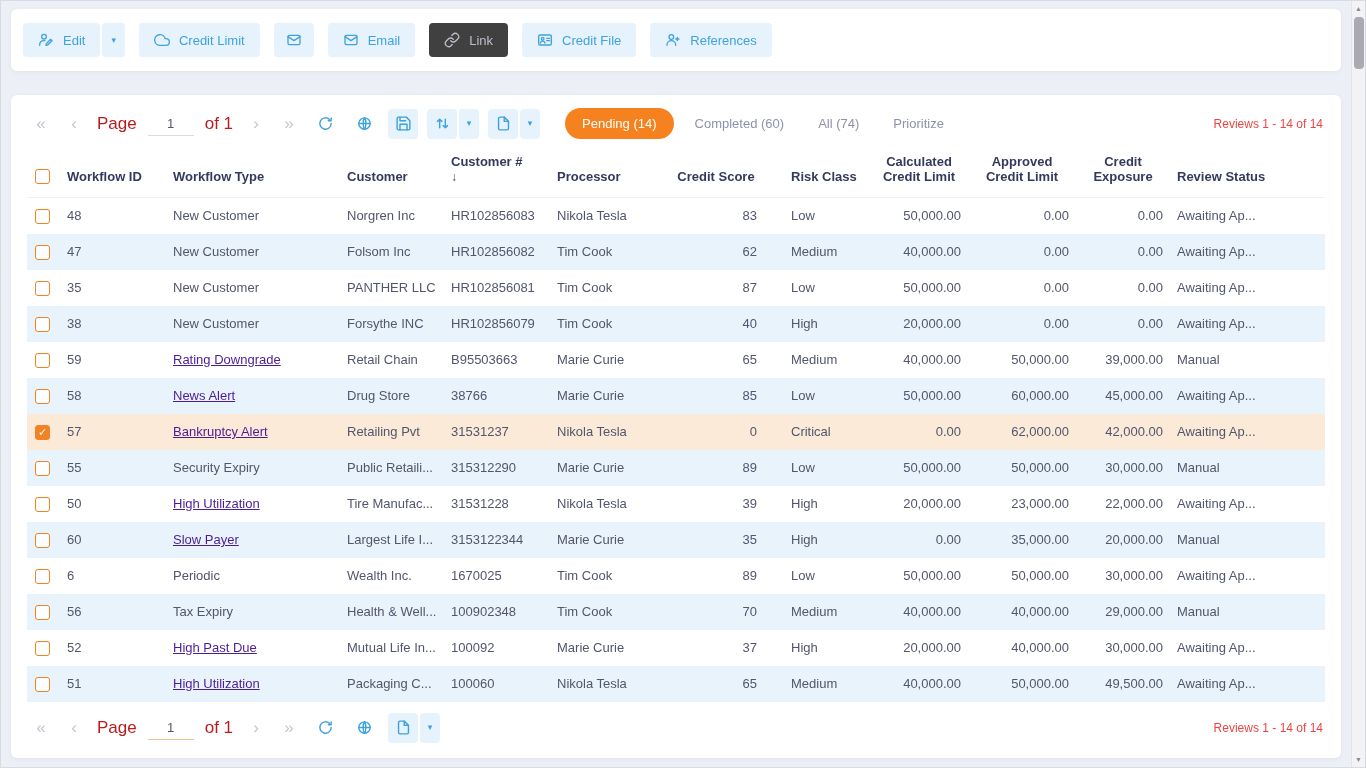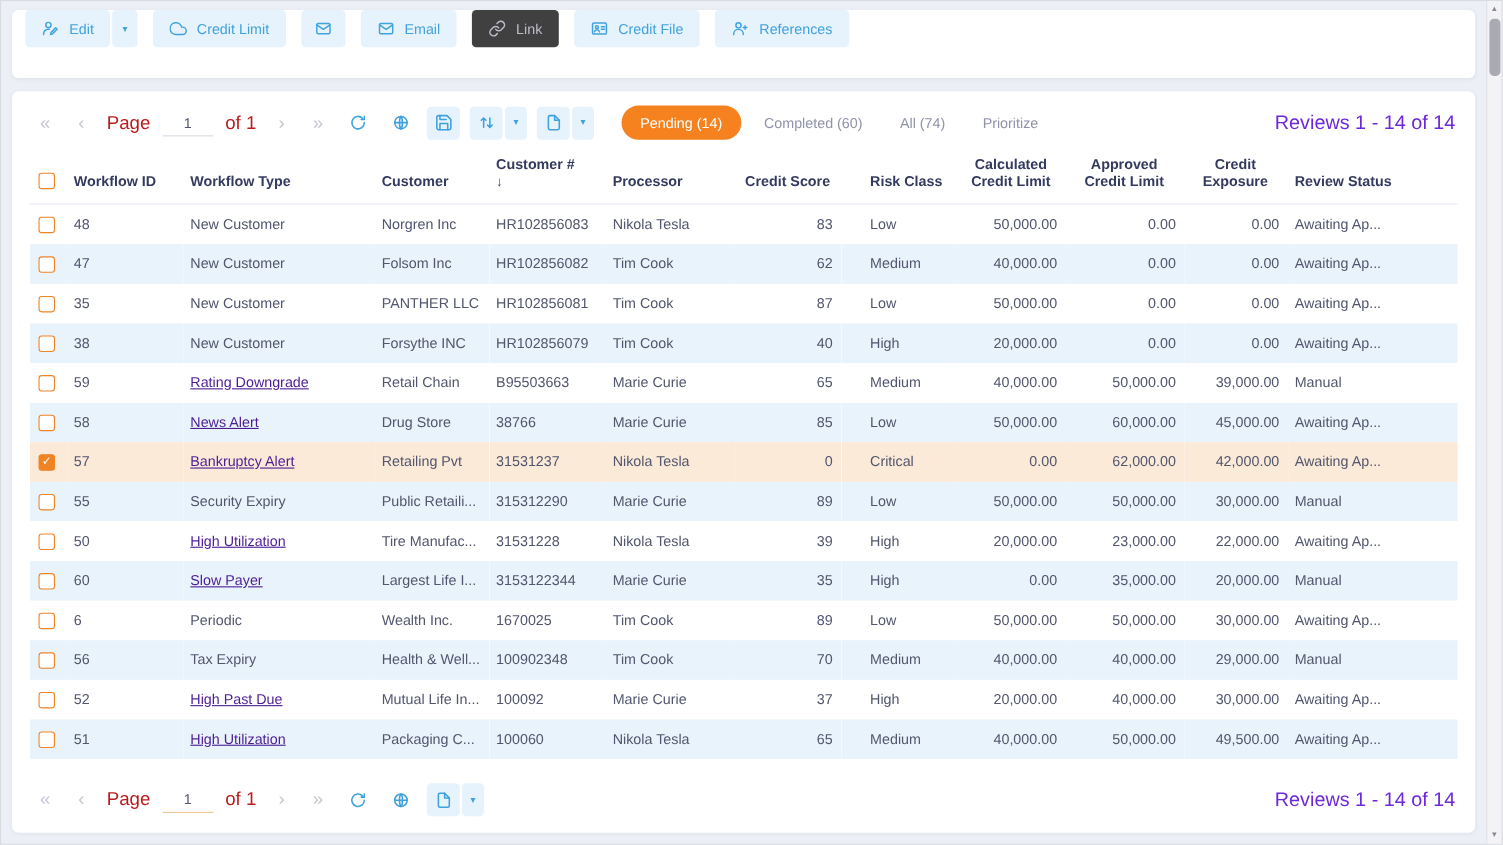--- a/index.html
+++ b/index.html
@@ -2,21 +2,21 @@
 <html><head>
 <meta charset="utf-8">
 <style>
 *{margin:0;padding:0;box-sizing:border-box}
 html,body{width:1366px;height:768px;overflow:hidden}
 body{font-family:"Liberation Sans","DejaVu Sans",sans-serif;background:#edeff6;border:1px solid #d9dbe3;position:relative;color:#52566e}
 button{font-family:inherit}
 .page{position:absolute;top:0;left:0;right:14px;bottom:0;padding:8px 10px 10px;display:flex;flex-direction:column}
 .card{background:#fff;border-radius:6px;box-shadow:0 1px 4px rgba(80,85,120,.07)}
 
-.toolbar-card{flex:0 0 62px;display:flex;gap:14px;padding:0 12px;margin-bottom:12px}
+.toolbar-card{flex:0 0 62px;display:flex;align-items:center;gap:14px;padding:0 12px;margin-bottom:24px}
 .btn{display:inline-flex;align-items:center;gap:9px;height:34px;padding:0 15px;border:none;border-radius:4px;background:#e6f2fc;color:#41a3dd;font-size:13px;cursor:pointer;white-space:nowrap}
 .btn svg{width:16px;height:16px}
 .btn.icon-only{padding:0 12px}
 .btn.disabled{background:#404040;color:#bcbdc9;cursor:default}
 .split{display:inline-flex;gap:2px}
 .caret-btn{padding:0 9px}
 .caret{font-size:9px;line-height:1}
 svg.ic{fill:none;stroke:currentColor;stroke-width:2;stroke-linecap:round;stroke-linejoin:round}
 
 .main-card{flex:1;display:flex;flex-direction:column;padding:2px 16px 4px}
@@ -25,21 +25,21 @@
 .pg-label{font-size:17px;color:#b91c1c;margin:0 2px;white-space:nowrap}
 .page-input{width:46px;border:none;border-bottom:1px solid #d9dbe5;background:transparent;text-align:center;font-size:13px;color:#52566e;padding:4px 0;font-family:inherit;outline:none}
 .controls.bottom .page-input{border-bottom-color:#eec193}
 .icon-btn{width:30px;height:30px;border:none;background:transparent;color:#3ea2dc;display:inline-flex;align-items:center;justify-content:center;border-radius:4px;cursor:pointer}
 .icon-btn.boxed{background:#e6f2fc}
 .icon-btn svg{width:17px;height:17px}
 .icon-btn.caret-btn{width:20px}
 .tabs{display:flex;align-items:center;gap:8px;margin-left:16px}
 .tab{border:none;background:none;font-size:13px;color:#8f92a9;padding:7px 13px;cursor:pointer;white-space:nowrap}
 .tab.active{background:#f5821f;color:#fff;border-radius:16px;padding:8px 17px}
-.summary{margin-left:auto;font-size:18px;color:#6d28d9;white-space:nowrap}
+.summary{margin-left:auto;font-size:12px;color:#ef4444;white-space:nowrap}
 
 .table-wrap{flex:1 1 auto}
 table{width:100%;border-collapse:collapse;table-layout:fixed}
 thead th{font-size:13px;font-weight:bold;color:#343a5e;text-align:left;vertical-align:bottom;padding:4px 8px 13px 6px;border-bottom:1px solid #eef0f6}
 thead th.num{text-align:center}
 th.sorted .h-label{display:block}
 .sort-arrow{display:block;font-size:12px;color:#3c4268;margin-top:1px}
 tbody td{height:36px;font-size:13px;color:#52566e;padding:0 8px 0 6px;white-space:nowrap;overflow:hidden;text-overflow:ellipsis}
 tbody td.num{text-align:right}
 td.pad26,th.pad26{padding-left:26px}

